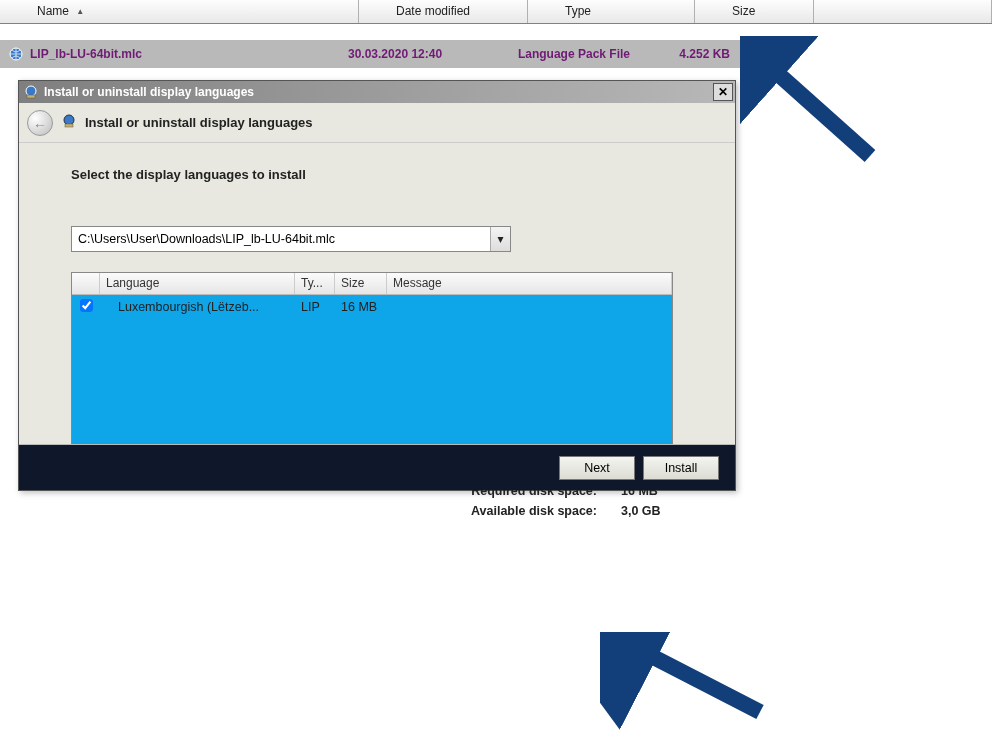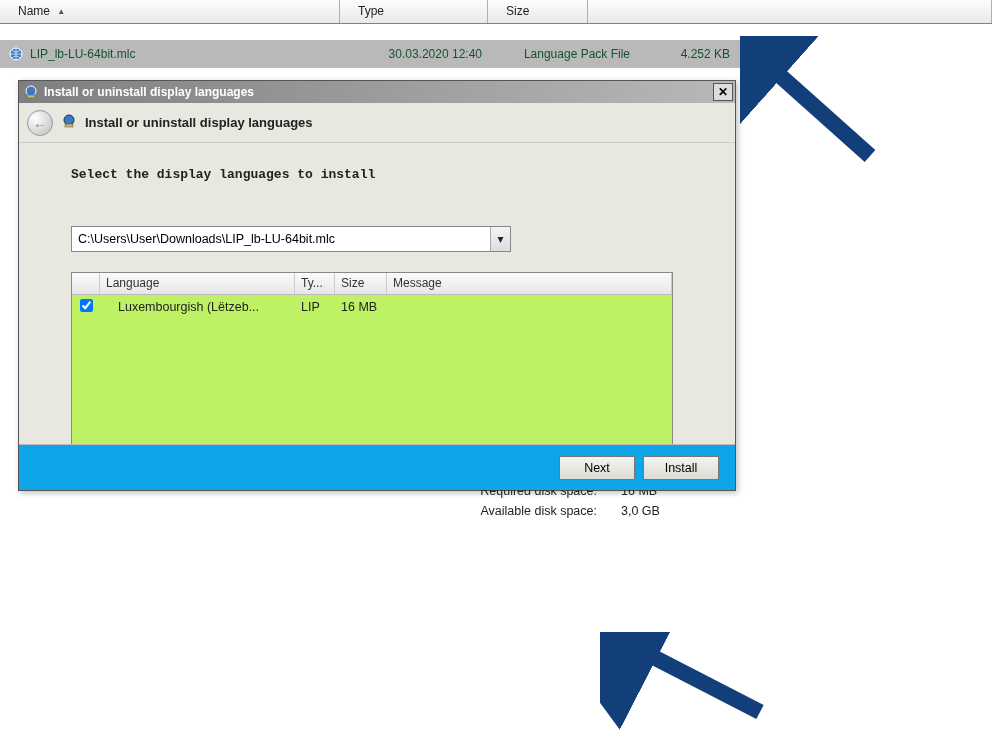--- a/index.html
+++ b/index.html
@@ -20,46 +20,48 @@
     display: flex;
     height: 24px;
     border-bottom: 1px solid #808080;
     background: linear-gradient(#fdfdfd, #e8e8e8);
   }
   .explorer-header .col {
     border-right: 1px solid #b0b0b0;
     padding: 4px 18px;
     color: #222;
     position: relative;
+    margin-left: 19px;
   }
   .col-name { width: 340px; }
   .col-date { width: 150px; }
   .col-type { width: 148px; }
   .col-size { width: 100px; }
   .col-rest { flex: 1; }
 
   .sort-arrow {
     font-size: 8px;
     margin-left: 4px;
     color: #555;
     vertical-align: middle;
   }
 
   .explorer-row {
     display: flex;
     height: 28px;
     align-items: center;
     margin-top: 16px;
     background: #b9b9b9;
-    color: #14532d;
+    color: #701a75;
     width: 740px;
+    font-weight: bold;
   }
   .explorer-row .cell { padding: 0 8px; }
   .cell-name { width: 340px; display: flex; align-items: center; gap: 6px; }
-  .cell-date { width: 150px; text-align: right; }
+  .cell-date { width: 150px; }
   .cell-type { width: 148px; text-align: right; }
   .cell-size { width: 100px; text-align: right; padding-right: 12px; }
 
   .file-icon {
     width: 16px; height: 16px;
     display: inline-flex;
     align-items: center;
     justify-content: center;
   }
 
@@ -137,21 +139,20 @@
 
   .dialog-body {
     padding: 24px 48px 12px 52px;
     color: #222;
   }
 
   .section-heading {
     font-weight: bold;
     font-size: 13px;
     margin-bottom: 44px;
-    font-family: Liberation Mono, monospace;
   }
 
   .instruction {
     font-size: 12.5px;
     margin-bottom: 8px;
   }
 
   .path-row {
     display: flex;
     gap: 14px;
@@ -186,21 +187,21 @@
     height: 26px;
     background: linear-gradient(#f4f4f0, #dcdcd4);
     border: 1px solid #888;
     cursor: pointer;
     font: inherit;
     font-size: 12.5px;
   }
 
   .lang-table {
     border: 1px solid #888;
-    background: #bef264;
+    background: #0ea5e9;
     width: 602px;
     height: 195px;
   }
   .lang-table-head {
     display: flex;
     height: 22px;
     background: linear-gradient(#fbfbfb, #e6e6e6);
     border-bottom: 1px solid #bbb;
     font-size: 12px;
     color: #333;
@@ -234,32 +235,33 @@
     width: 602px;
     margin-top: 14px;
     font-size: 12.5px;
     color: #222;
   }
   .disk-info .row {
     display: flex;
     justify-content: flex-end;
     gap: 24px;
     line-height: 20px;
+    font-weight: bold;
   }
   .disk-info .label { text-align: right; }
   .disk-info .value { width: 52px; text-align: left; }
 
   .dialog-footer {
     position: absolute;
     bottom: 0;
     left: 0;
     right: 0;
     height: 46px;
     border-top: 1px solid #bbb;
-    background: #0ea5e9;
+    background: #0f172a;
     display: flex;
     justify-content: flex-end;
     align-items: center;
     padding: 0 16px;
     gap: 8px;
   }
   .dlg-btn {
     width: 76px;
     height: 24px;
     background: linear-gradient(#f4f4f0, #dcdcd4);
@@ -276,20 +278,23 @@
   }
 
 </style>
 </head>
 <body>
 
 <div class="explorer-header">
   <div class="col col-name">
     <span>Name</span>
     <span class="sort-arrow">▲</span>
+  </div>
+  <div class="col col-date">
+    <span>Date modified</span>
   </div>
   <div class="col col-type">
     <span>Type</span>
   </div>
   <div class="col col-size">
     <span>Size</span>
   </div>
   <div class="col col-rest"></div>
 </div>
 

